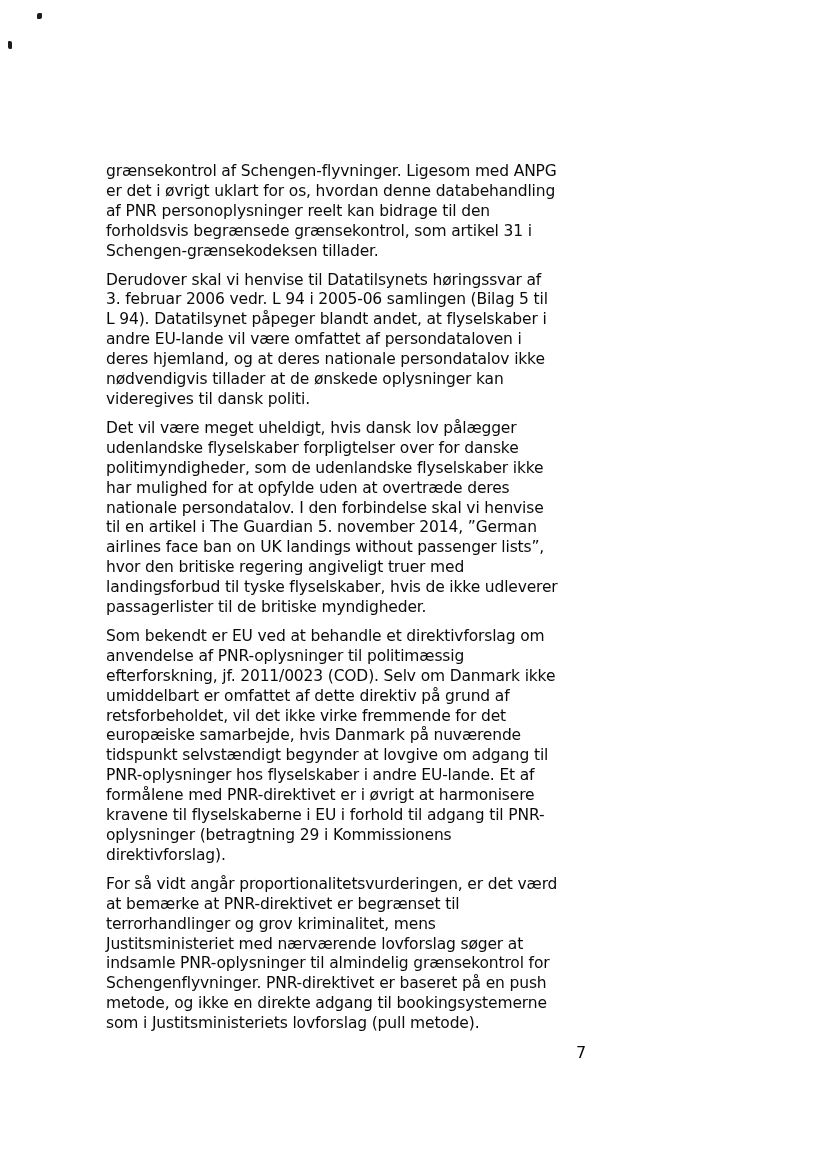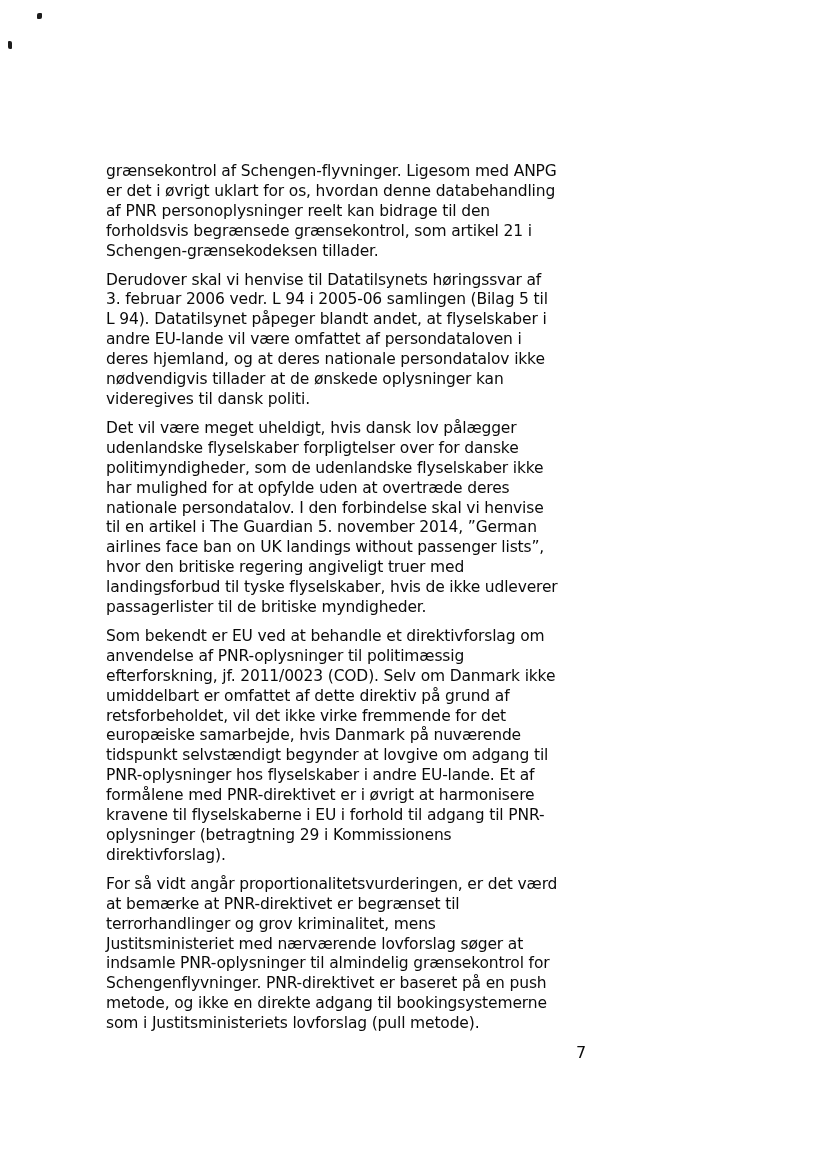--- a/index.html
+++ b/index.html
@@ -62,21 +62,21 @@
 
 <div class="page">
 
   <span class="speck speck-a"></span>
   <span class="speck speck-b"></span>
 
   <div class="text-block">
     <p class="para">grænsekontrol af Schengen-flyvninger. Ligesom med ANPG
 er det i øvrigt uklart for os, hvordan denne databehandling
 af PNR personoplysninger reelt kan bidrage til den
-forholdsvis begrænsede grænsekontrol, som artikel 21 i
+forholdsvis begrænsede grænsekontrol, som artikel 31 i
 Schengen-grænsekodeksen tillader.</p>
     <p class="para">Derudover skal vi henvise til Datatilsynets høringssvar af
 3. februar 2006 vedr. L 94 i 2005-06 samlingen (Bilag 5 til
 L 94). Datatilsynet påpeger blandt andet, at flyselskaber i
 andre EU-lande vil være omfattet af persondataloven i
 deres hjemland, og at deres nationale persondatalov ikke
 nødvendigvis tillader at de ønskede oplysninger kan
 videregives til dansk politi.</p>
     <p class="para">Det vil være meget uheldigt, hvis dansk lov pålægger
 udenlandske flyselskaber forpligtelser over for danske

